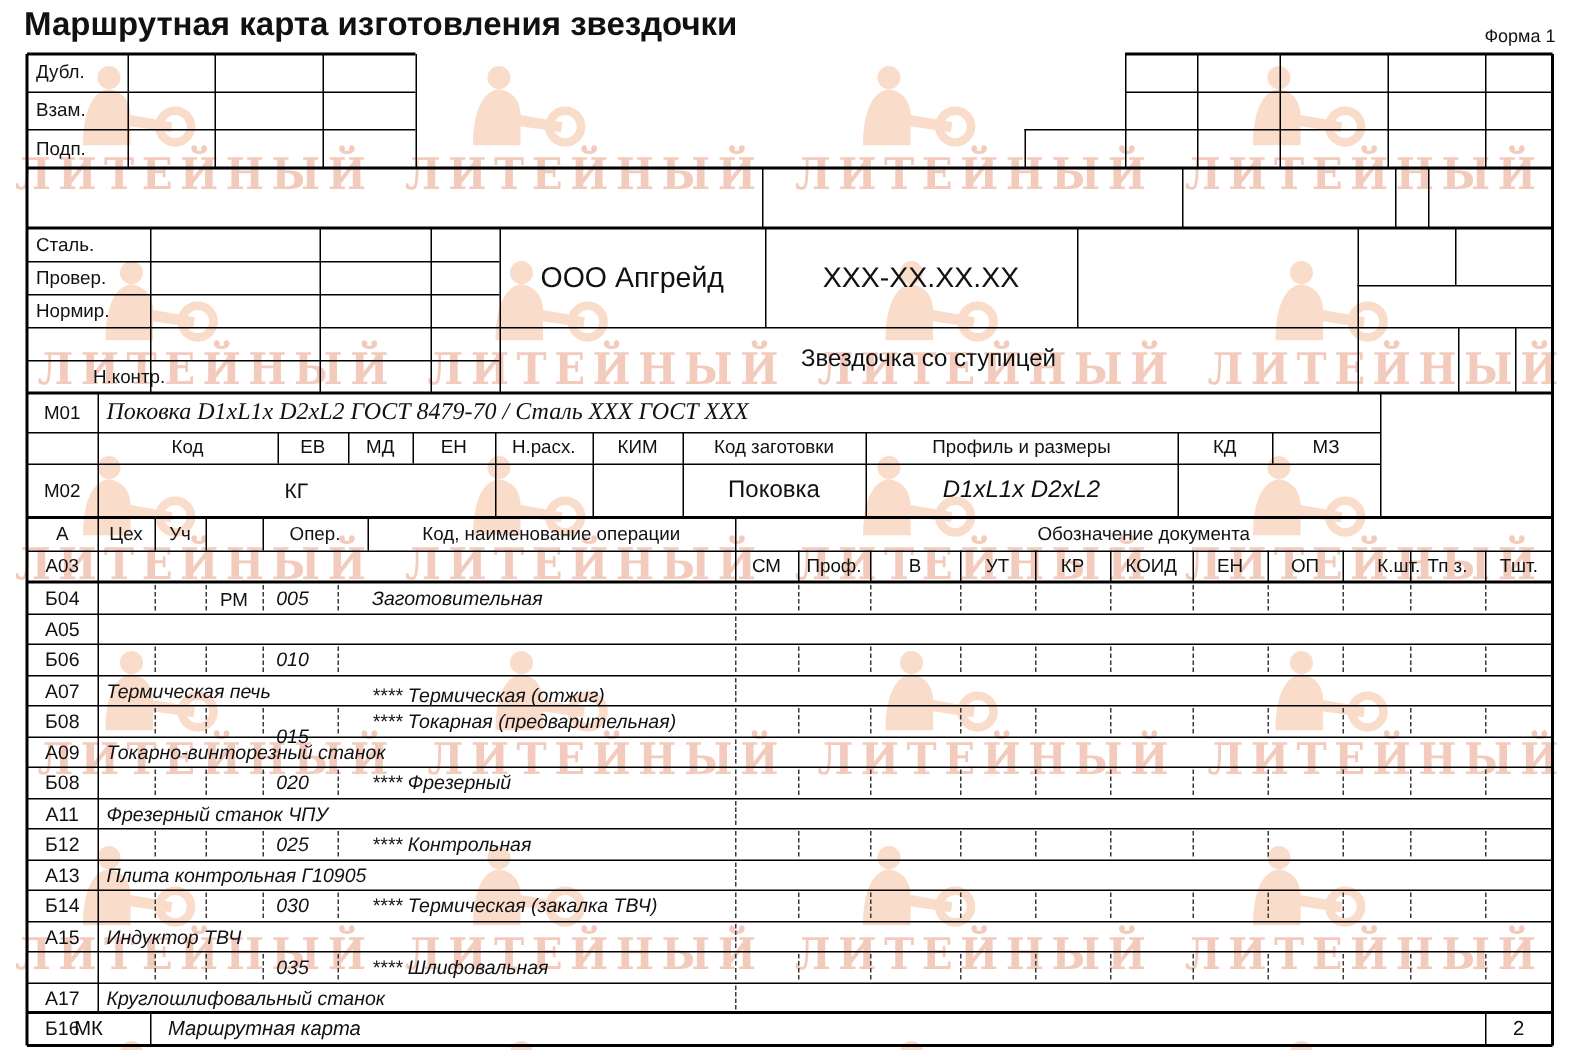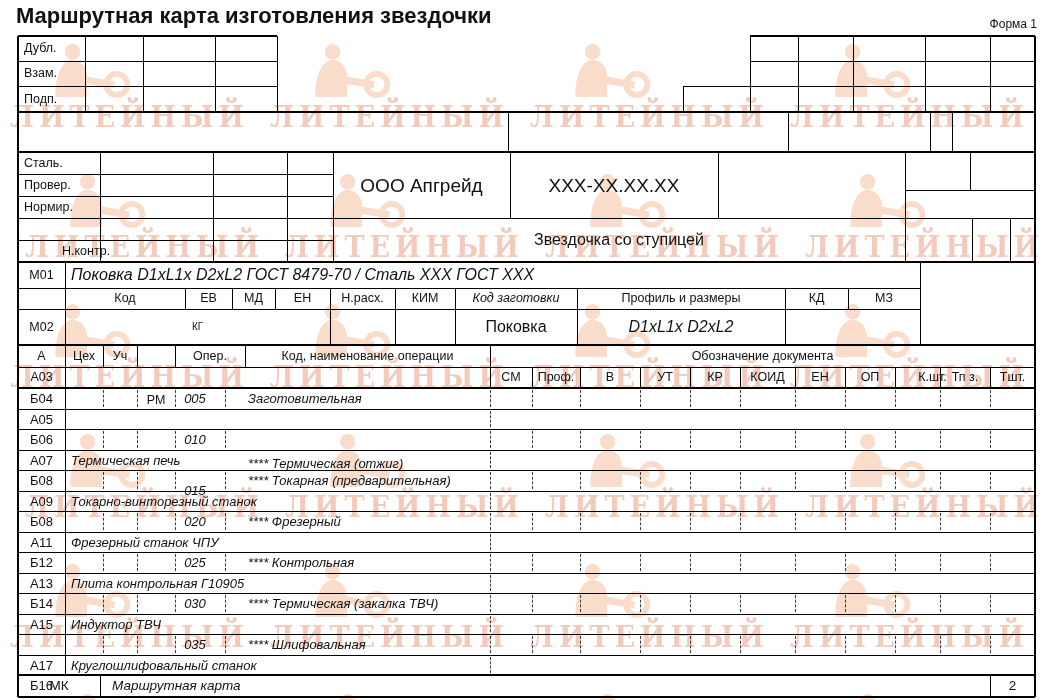--- a/index.html
+++ b/index.html
@@ -35,35 +35,35 @@
   <div class="cell l" style="left:18px;top:152px;width:82px;height:22px;">Сталь.</div>
   <div class="cell l" style="left:18px;top:174px;width:82px;height:22px;">Провер.</div>
   <div class="cell l" style="left:18px;top:196px;width:82px;height:22px;">Нормир.</div>
   <div class="cell l" style="left:18px;top:240px;width:82px;height:22px;margin-left:38px;">Н.контр.</div>
 
   <div class="cell c big" style="left:333px;top:152px;width:177px;height:66px;">ООО Апгрейд</div>
   <div class="cell c big" style="left:510px;top:152px;width:208px;height:66px;">ХХХ-ХХ.ХХ.ХХ</div>
   <div class="cell c" style="left:333px;top:218px;width:572px;height:44px;font-size:16px;">Звездочка со ступицей</div>
 
   <div class="cell c" style="left:18px;top:262px;width:47px;height:26px;">М01</div>
-  <div class="cell l it" style="left:65px;top:262px;width:855px;height:26px;font-size:16px;">Поковка D1xL1x D2xL2 ГОСТ 8479-70 / Сталь ХХХ ГОСТ ХХХ</div>
+  <div class="cell l it" style="left:65px;top:262px;width:855px;height:26px;font-size:16px;font-family:Liberation Serif, serif;">Поковка D1xL1x D2xL2 ГОСТ 8479-70 / Сталь ХХХ ГОСТ ХХХ</div>
 
   <div class="cell c" style="left:65px;top:288px;width:120px;height:21px;">Код</div>
   <div class="cell c" style="left:185px;top:288px;width:47px;height:21px;">ЕВ</div>
   <div class="cell c" style="left:232px;top:288px;width:43px;height:21px;">МД</div>
   <div class="cell c" style="left:275px;top:288px;width:55px;height:21px;">ЕН</div>
   <div class="cell c" style="left:330px;top:288px;width:65px;height:21px;">Н.расх.</div>
   <div class="cell c" style="left:395px;top:288px;width:60px;height:21px;">КИМ</div>
-  <div class="cell c" style="left:455px;top:288px;width:122px;height:21px;font-style:italic;">Код заготовки</div>
+  <div class="cell c" style="left:455px;top:288px;width:122px;height:21px;">Код заготовки</div>
   <div class="cell c" style="left:577px;top:288px;width:208px;height:21px;">Профиль и размеры</div>
   <div class="cell c" style="left:785px;top:288px;width:63px;height:21px;">КД</div>
   <div class="cell c" style="left:848px;top:288px;width:72px;height:21px;">МЗ</div>
 
   <div class="cell c" style="left:18px;top:309px;width:47px;height:36px;">М02</div>
-  <div class="cell c" style="left:65px;top:309px;width:265px;height:36px;font-size:10px;text-align:center;">КГ</div>
+  <div class="cell c" style="left:65px;top:309px;width:265px;height:36px;font-size:14px;text-align:center;">КГ</div>
   <div class="cell c" style="left:455px;top:309px;width:122px;height:36px;font-size:16px;">Поковка</div>
   <div class="cell c it" style="left:577px;top:309px;width:208px;height:36px;font-size:16px;">D1xL1x D2xL2</div>
 
   <div class="cell c" style="left:18px;top:345px;width:47px;height:22px;">А</div>
   <div class="cell c" style="left:65px;top:345px;width:38px;height:22px;">Цех</div>
   <div class="cell c" style="left:103px;top:345px;width:34px;height:22px;">Уч</div>
   <div class="cell c" style="left:137px;top:345px;width:38px;height:22px;margin-top:44px;">РМ</div>
   <div class="cell c" style="left:175px;top:345px;width:70px;height:22px;">Опер.</div>
   <div class="cell c" style="left:245px;top:345px;width:245px;height:22px;">Код, наименование операции</div>
   <div class="cell c" style="left:490px;top:345px;width:545px;height:22px;">Обозначение документа</div>

